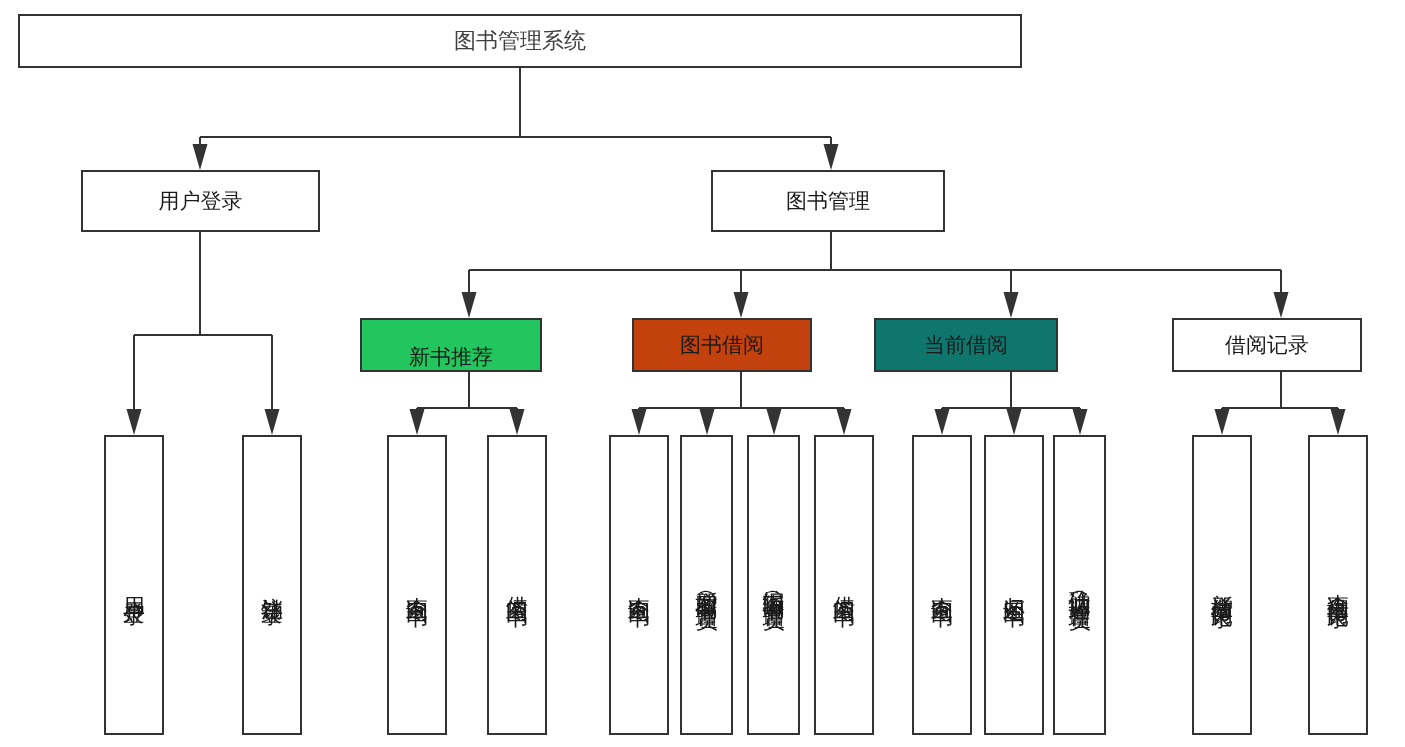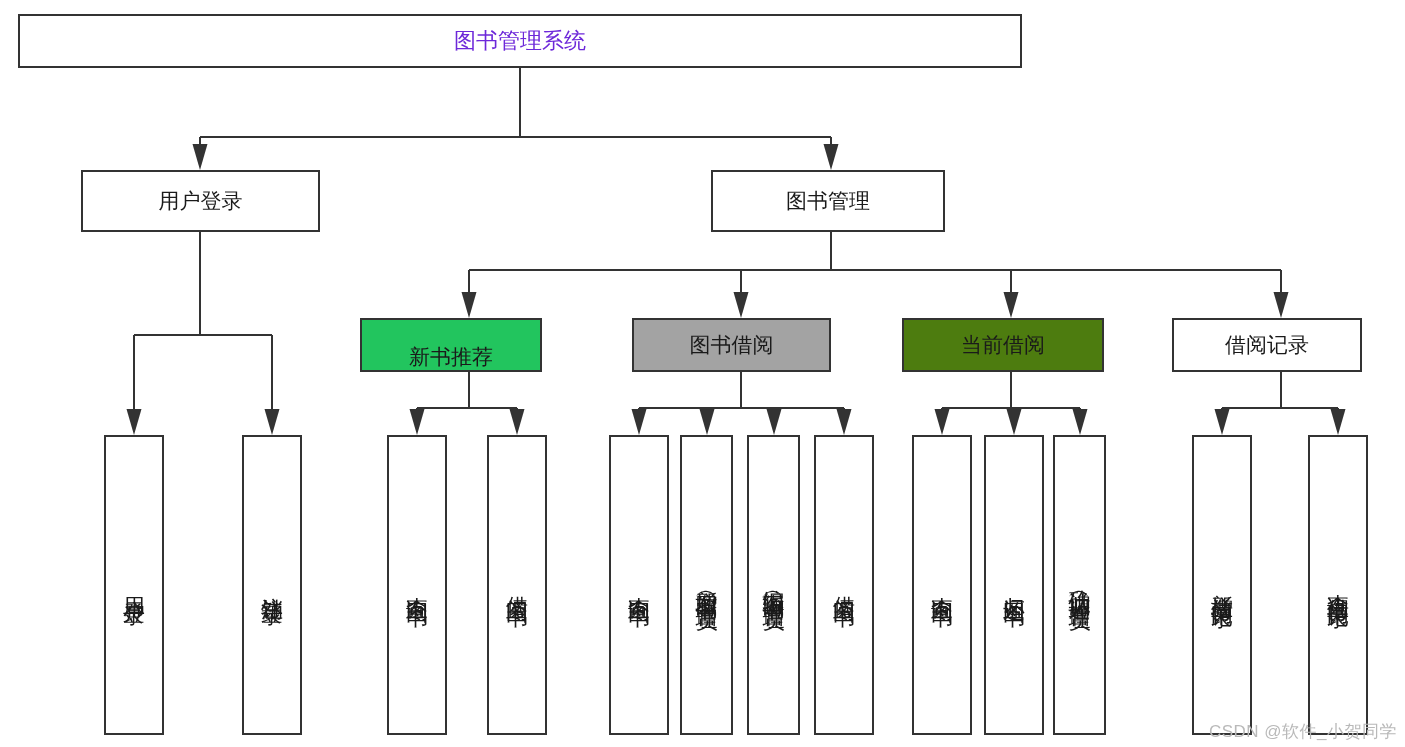--- a/index.html
+++ b/index.html
@@ -136,36 +136,36 @@
         <line x1="1080" y1="408" x2="1080" y2="411" stroke="#333333" stroke-width="2.5" shape-rendering="crispEdges"></line>
         <polygon points="1072.5,409 1087.5,409 1080,435" fill="#333333"></polygon>
         <line x1="1222" y1="408" x2="1222" y2="411" stroke="#333333" stroke-width="2.5" shape-rendering="crispEdges"></line>
         <polygon points="1214.5,409 1229.5,409 1222,435" fill="#333333"></polygon>
         <line x1="1338" y1="408" x2="1338" y2="411" stroke="#333333" stroke-width="2.5" shape-rendering="crispEdges"></line>
         <polygon points="1330.5,409 1345.5,409 1338,435" fill="#333333"></polygon>
       </g>
   </svg>
 
   <div id="node-layer">
-      <div class="node horiz root" style="left: 18px; top: 14px; width: 1004px; height: 54px; border-color: rgb(51, 51, 51); background: rgb(255, 255, 255); color: #6d28d9;">
+      <div class="node horiz root" style="left: 18px; top: 14px; width: 1004px; height: 54px; border-color: rgb(51, 51, 51); background: rgb(255, 255, 255); color: #404040;">
         <span class="node-label">图书管理系统</span>
       </div>
       <div class="node horiz" style="left: 81px; top: 170px; width: 239px; height: 62px; border-color: rgb(51, 51, 51); background: rgb(255, 255, 255); color: rgb(26, 26, 26);">
         <span class="node-label">用户登录</span>
       </div>
       <div class="node horiz" style="left: 711px; top: 170px; width: 234px; height: 62px; border-color: rgb(51, 51, 51); background: rgb(255, 255, 255); color: rgb(26, 26, 26);">
         <span class="node-label">图书管理</span>
       </div>
       <div class="node horiz" style="left: 360px; top: 318px; width: 182px; height: 54px; border-color: rgb(51, 51, 51); background: #22c55e; color: rgb(26, 26, 26); align-items: flex-end;">
         <span class="node-label">新书推荐</span>
       </div>
-      <div class="node horiz" style="left: 632px; top: 318px; width: 199px; height: 54px; border-color: rgb(51, 51, 51); background: #a3a3a3; color: rgb(26, 26, 26);">
+      <div class="node horiz" style="left: 632px; top: 318px; width: 180px; height: 54px; border-color: rgb(51, 51, 51); background: #c2410c; color: rgb(26, 26, 26);">
         <span class="node-label">图书借阅</span>
       </div>
-      <div class="node horiz" style="left: 902px; top: 318px; width: 202px; height: 54px; border-color: rgb(51, 51, 51); background: #4d7c0f; color: rgb(26, 26, 26);">
+      <div class="node horiz" style="left: 874px; top: 318px; width: 184px; height: 54px; border-color: rgb(51, 51, 51); background: #0f766e; color: rgb(26, 26, 26);">
         <span class="node-label">当前借阅</span>
       </div>
       <div class="node horiz" style="left: 1172px; top: 318px; width: 190px; height: 54px; border-color: rgb(51, 51, 51); background: rgb(255, 255, 255); color: rgb(26, 26, 26);">
         <span class="node-label">借阅记录</span>
       </div>
       <div class="node vert" style="left: 104px; top: 435px; width: 60px; height: 300px; border-color: rgb(51, 51, 51); background: rgb(255, 255, 255); color: rgb(26, 26, 26);">
         <span class="node-label">用户登录</span>
       </div>
       <div class="node vert" style="left: 242px; top: 435px; width: 60px; height: 300px; border-color: rgb(51, 51, 51); background: rgb(255, 255, 255); color: rgb(26, 26, 26);">
         <span class="node-label">注销登录</span>
@@ -198,15 +198,14 @@
         <span class="node-label">确认归还（管理员）</span>
       </div>
       <div class="node vert" style="left: 1192px; top: 435px; width: 60px; height: 300px; border-color: rgb(51, 51, 51); background: rgb(255, 255, 255); color: rgb(26, 26, 26);">
         <span class="node-label">新增借阅记录</span>
       </div>
       <div class="node vert" style="left: 1308px; top: 435px; width: 60px; height: 300px; border-color: rgb(51, 51, 51); background: rgb(255, 255, 255); color: rgb(26, 26, 26);">
         <span class="node-label">查询借阅记录</span>
       </div>
     </div>
 
-  <div id="watermark">CSDN @软件_小贺同学</div>
 
 </div>
 
 </body></html>

